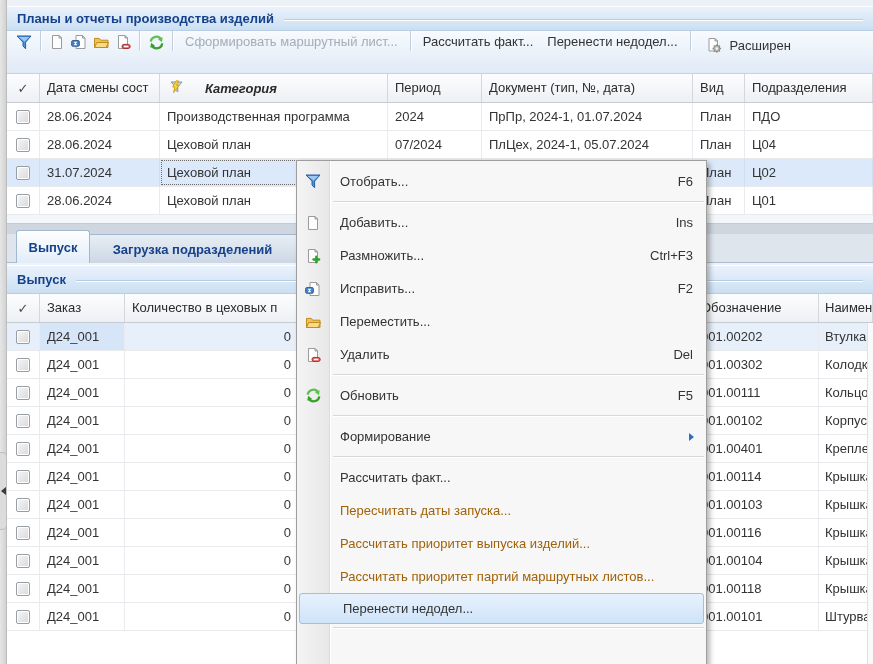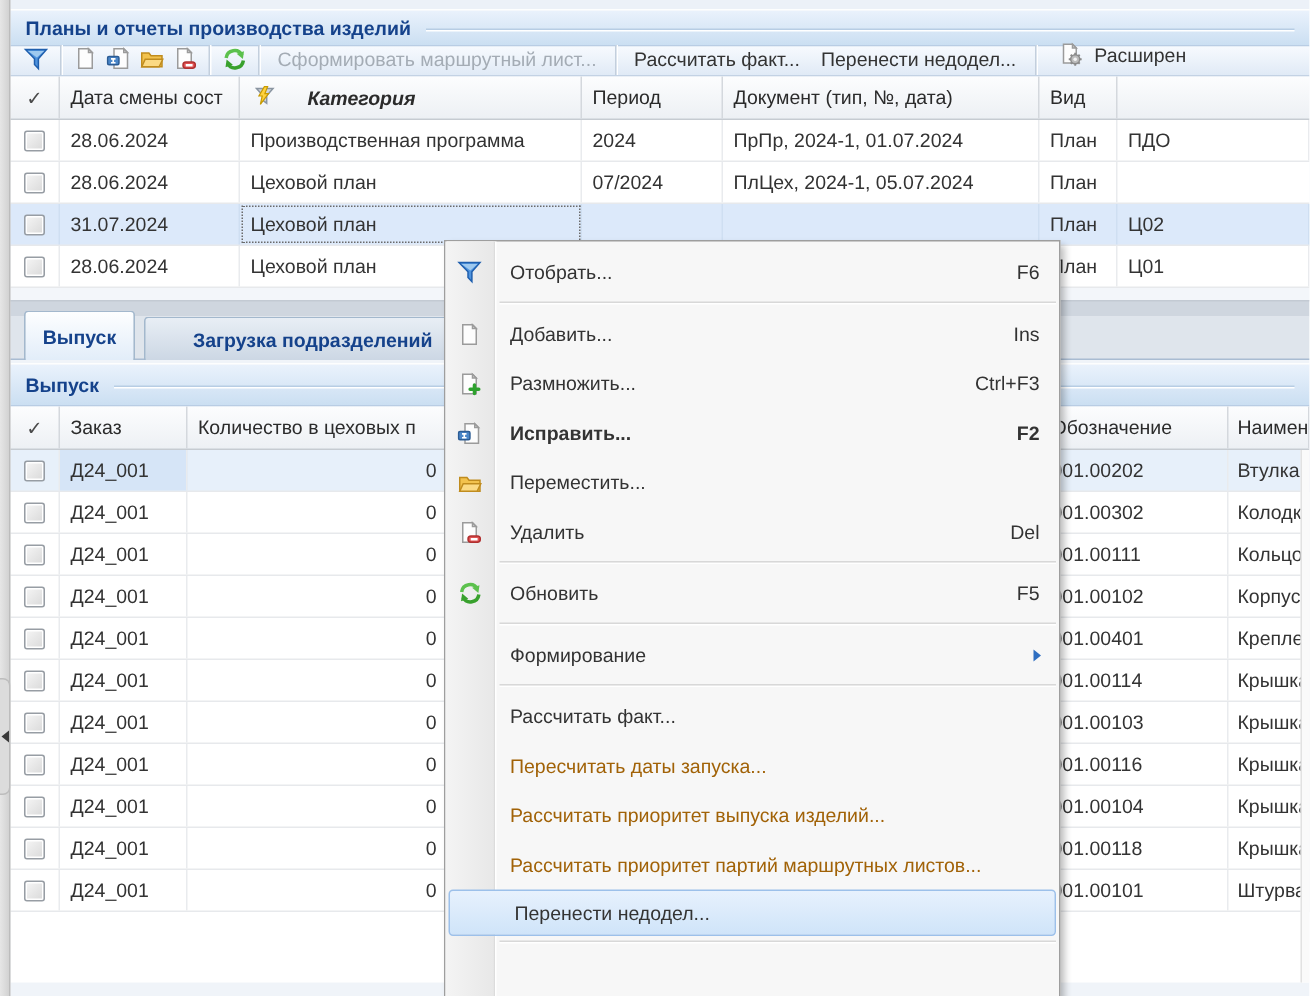--- a/index.html
+++ b/index.html
@@ -21,21 +21,21 @@
   .top-pad{height:6px;background:#ecf1f8;}
   
   .hdr-band{display:flex;align-items:center;padding:1px 10px;
     background:linear-gradient(#eaf2fc,#cbdff2);
     border-top:1px solid #fdfefe;border-bottom:1px solid #b9cde4;}
   .title-bar{height:25px;}
   .panel-header{height:29px;margin-top:2px;}
   .hdr-band .hdr-text{font-weight:bold;color:#15428b;white-space:nowrap;}
   .hdr-rule{flex:1;height:1px;background:#b7cde4;box-shadow:0 1px 0 #fff;margin-left:10px;margin-top:1px;}
   
-  .toolbar{height:20px;display:flex;align-items:flex-end;padding:0 6px;
+  .toolbar{height:43px;display:flex;align-items:flex-start;padding:0 6px;
     background:linear-gradient(#f7fafe,#e0eaf6);border-bottom:1px solid #c3d2e4;white-space:nowrap;}
   .tb-icon{display:inline-flex;width:22px;height:22px;align-items:center;justify-content:center;border-radius:2px;}
   .tb-sep{width:1px;height:20px;background:#c3cfdd;box-shadow:1px 0 0 #fff;margin:0 5px;flex:none;}
   .tb-btn{display:inline-flex;align-items:center;gap:5px;padding:3px 7px;color:#333;border-radius:2px;}
   .tb-btn.disabled{color:#a4acb5;}
   
   .grid-hrow{display:flex;background:linear-gradient(#fcfdfe,#edf0f4);border-bottom:1px solid #c6cbd1;height:29px;}
   .grid-hrow .c{border-right:1px solid #d4d8dd;line-height:27px;padding-left:7px;overflow:hidden;white-space:nowrap;color:#2b2b2b;}
   .grid-row{display:flex;height:28px;background:#fff;border-bottom:1px solid #e7e9ec;}
   .grid-row .c{border-right:1px solid #e9ebee;line-height:27px;padding-left:7px;overflow:hidden;white-space:nowrap;}
@@ -51,39 +51,39 @@
   .g1 .col3{width:94px;flex:none;} .g1 .col4{width:211px;flex:none;} .g1 .col5{width:52px;flex:none;}
   .g1 .col6{flex:1;}
   .cat-h{display:flex;align-items:center;gap:20px;font-weight:bold;font-style:italic;}
   
   .gap1{height:8px;background:#f3f6fa;}
   .tab-top-band{height:11px;background:#cfd6df;border-top:1px solid #c3cad3;}
   .tabs-row{height:29px;background:#dfe5ec;border-bottom:1px solid #a9bcd2;position:relative;}
   .tab{position:absolute;display:flex;align-items:center;justify-content:center;
     font-weight:bold;color:#15428b;border:1px solid #a3b8cd;border-bottom:none;border-radius:3px 3px 0 0;white-space:nowrap;}
   .tab.active{left:9px;top:-4px;height:33px;width:74px;background:linear-gradient(#fdfeff,#e2edf9);z-index:2;}
-  .tab.inactive{left:89px;top:0;height:29px;width:225px;background:linear-gradient(#e8eef5,#ccd7e4);}
+  .tab.inactive{left:73px;top:0;height:29px;width:225px;background:linear-gradient(#e8eef5,#ccd7e4);}
   
   .g2 .col0{width:33px;flex:none;} .g2 .col1{width:85px;flex:none;} .g2 .col2{width:175px;flex:none;}
   .g2 .col3{width:397px;flex:none;} .g2 .col4{width:122px;flex:none;padding-left:4px;} .g2 .col5{flex:1;padding-left:6px;}
   .qty{text-align:right;padding-right:8px;}
   .g2-body{position:relative;background:#fff;height:355px;}
   .grid-row.sel2{background:#e7f0fa;}
   .grid-row.sel2 .order-cell{background:#d6e5f7;}
   .v-strip{position:absolute;right:0;top:0;bottom:0;width:6px;background:#fafafa;border-left:1px solid #e2e2e2;}
   
   .menu{position:absolute;left:296px;top:160px;width:411px;height:512px;z-index:10;
     background:#f7f7f7;border:1px solid #9e9e9e;box-shadow:3px 3px 5px rgba(0,0,0,.28);padding-top:4px;}
   .menu::before{content:"";position:absolute;left:0;top:0;bottom:0;width:32px;
     background:linear-gradient(to right,#f4f4f4,#e8e8e8);border-right:1px solid #dcdcdc;box-shadow:1px 0 0 #fff;}
   .m-item{position:relative;display:flex;align-items:center;height:33px;cursor:default;}
   .m-icon{width:32px;flex:none;display:flex;align-items:center;justify-content:center;z-index:1;}
   .m-label{flex:1;margin-left:11px;white-space:nowrap;z-index:1;}
   .m-shortcut{margin-right:13px;z-index:1;}
-  .m-item.bold .m-label,.m-item.bold .m-shortcut{font-weight:bold;}
+  .m-item.bold .m-label,.m-item.bold .m-shortcut{font-weight:normal;}
   .m-item.disabled .m-label,.m-item.disabled .m-shortcut{color:#a16207;}
   .m-item.highlighted{margin:0 2px;height:31px;border:1px solid #9cc0ea;border-radius:3px;
     background:linear-gradient(#e7f1fd,#cfe4f9);}
   .m-sep{height:8px;position:relative;}
   .m-sep::after{content:"";position:absolute;left:36px;right:2px;top:3px;height:1px;background:#d8d8d8;box-shadow:0 1px 0 #fff;}
   .m-sub-arrow{width:0;height:0;border-top:4px solid transparent;border-bottom:4px solid transparent;
     border-left:5px solid #2f6fc1;margin-right:12px;z-index:1;}
 </style>
 </head>
 <body>
@@ -180,20 +180,21 @@
             <svg width="17" height="16" viewBox="0 0 17 16">
               <path d="M3 2h11l-4.2 4.8v5L7.4 10V6.8z" fill="#cfd6dd" stroke="#8a95a1"></path>
               <path d="M8.2 .8 4.6 7h2.2L5.6 12.6 11 5.4H8.6L10.4 .8z" fill="#ffd23e" stroke="#c79a00" stroke-width=".8"></path>
             </svg>
           </span>
         <span>Категория</span>
       </div>
       <div class="c col3">Период</div>
       <div class="c col4">Документ (тип, №, дата)</div>
       <div class="c col5">Вид</div>
+      <div class="c col6">Подразделения</div>
     </div>
     <div id="g1-rows">
         <div class="grid-row">
           <div class="c col0 cb-cell">
             <span class="cb"></span>
           </div>
           <div class="c col1">28.06.2024</div>
           <div class="c col2">Производственная программа</div>
           <div class="c col3">2024</div>
           <div class="c col4">ПрПр, 2024-1, 01.07.2024</div>
@@ -202,20 +203,21 @@
         </div>
         <div class="grid-row">
           <div class="c col0 cb-cell">
             <span class="cb"></span>
           </div>
           <div class="c col1">28.06.2024</div>
           <div class="c col2">Цеховой план</div>
           <div class="c col3">07/2024</div>
           <div class="c col4">ПлЦех, 2024-1, 05.07.2024</div>
           <div class="c col5">План</div>
+          <div class="c col6">Ц04</div>
         </div>
         <div class="grid-row selected">
           <div class="c col0 cb-cell">
             <span class="cb"></span>
           </div>
           <div class="c col1">31.07.2024</div>
           <div class="c col2 focus-cell">Цеховой план</div>
           <div class="c col3"></div>
           <div class="c col4"></div>
           <div class="c col5">План</div>

